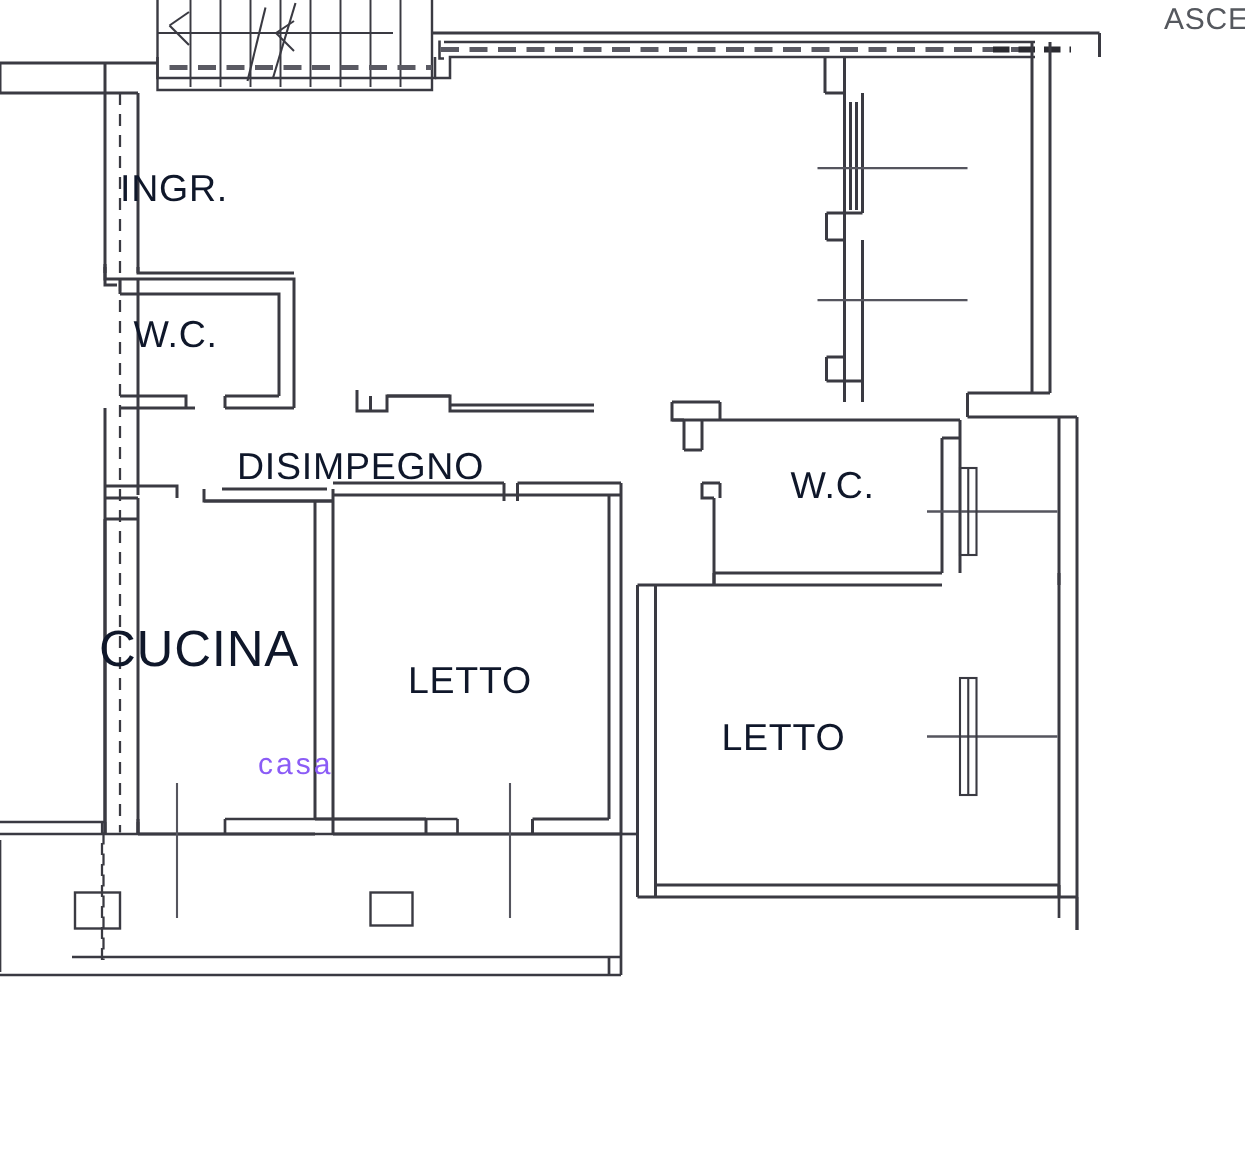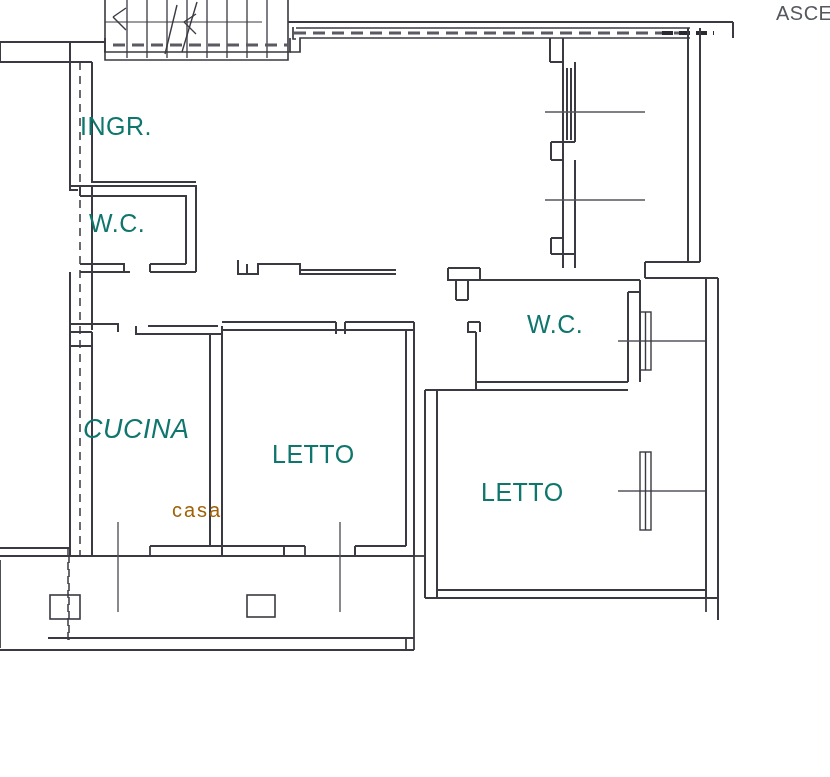--- a/index.html
+++ b/index.html
@@ -17,32 +17,32 @@
   }
   #plan-svg {
     position: absolute;
     top: 0;
     left: 0;
     width: 830px;
     height: 777px;
   }
   .room-label {
     position: absolute;
-    color: #0f766e;
+    color: #0f172a;
     font-family: "Liberation Sans", sans-serif;
     font-weight: 400;
     letter-spacing: 0.5px;
     white-space: nowrap;
     user-select: none;
   }
   .lbl-ingr   { left: 80px;  top: 112px; font-size: 25px; }
   .lbl-sogg   { left: 297px; top: 148px; font-size: 26px; }
   .lbl-wc1    { left: 89px;  top: 209px; font-size: 25px; }
   .lbl-disimp { left: 158px; top: 297px; font-size: 25px; }
-  .lbl-cucina { left: 83px;  top: 414px; font-size: 27px; font-style: italic; }
+  .lbl-cucina { left: 66px;  top: 414px; font-size: 34px; }
   .lbl-letto1 { left: 272px; top: 440px; font-size: 25px; }
   .lbl-wc2    { left: 527px; top: 310px; font-size: 25px; }
   .lbl-letto2 { left: 481px; top: 478px; font-size: 25px; }
   .lbl-asce   { left: 776px; top: 2px;   font-size: 20px; color: #55585e; }
   .watermark {
     position: absolute;
     left: 252px;
     top: 377px;
     font-size: 22px;
     letter-spacing: 3px;
@@ -50,21 +50,21 @@
     font-family: "Liberation Sans", sans-serif;
     white-space: nowrap;
     user-select: none;
   }
   .watermark2 {
     position: absolute;
     left: 172px;
     top: 499px;
     font-size: 20px;
     letter-spacing: 2px;
-    color: #a16207;
+    color: #8b5cf6;
     font-family: "Liberation Sans", sans-serif;
     white-space: nowrap;
     user-select: none;
   }
 </style>
 </head>
 <body>
 
 <div id="plan-root">
 
@@ -340,20 +340,21 @@
 
     <g fill="none" stroke="#3a3a42" stroke-width="1.8">
       <path d="M718 598 L718 620"></path>
       <path d="M706 598 L706 612"></path>
     </g>
 
   </svg>
 
   <div class="room-label lbl-ingr">INGR.</div>
   <div class="room-label lbl-wc1">W.C.</div>
+  <div class="room-label lbl-disimp">DISIMPEGNO</div>
   <div class="room-label lbl-cucina">CUCINA</div>
   <div class="room-label lbl-letto1">LETTO</div>
   <div class="room-label lbl-wc2">W.C.</div>
   <div class="room-label lbl-letto2">LETTO</div>
 
   <div class="room-label lbl-asce">ASCE</div>
 
   <div class="watermark2">casa</div>
 
 </div>

